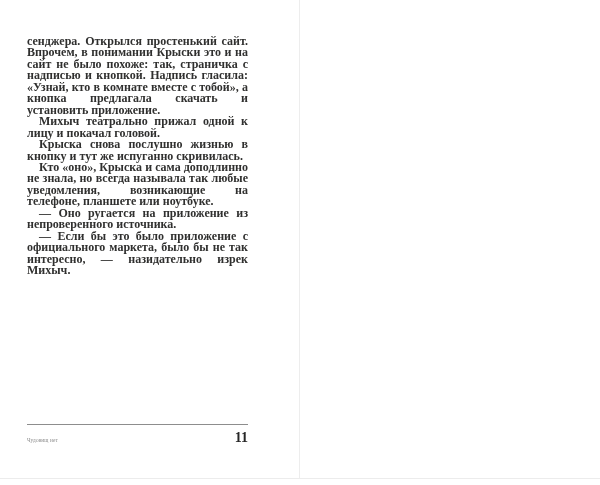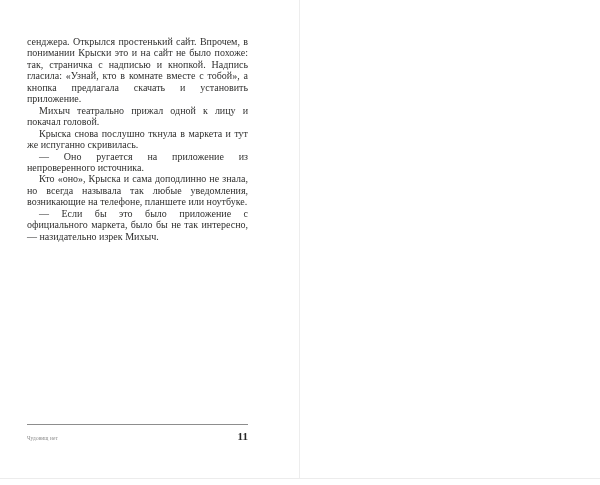--- a/index.html
+++ b/index.html
@@ -64,25 +64,26 @@
     height: 478px;
     box-sizing: border-box;
   }
   .page.left  { left: 0px;   padding: 0 53px 0 27px; }
   .page.right { left: 300px; padding: 0 27px 0 52px; }
 
   .body-text {
     position: absolute;
     top: 36px;
     width: 220px;
-    font-size: 10px;
+    font-size: 12px;
     line-height: 11.45px;
     text-align: justify;
     text-justify: inter-word;
     color: #30302f;
+    font-weight: bold;
     -webkit-font-smoothing: antialiased;
   }
   .page.left  .body-text { left: 27px; width: 221px; }
 
   .body-text p {
     margin: 0;
     text-indent: 12px;
   }
   .body-text p.cont {
     text-indent: 0;
@@ -107,43 +108,43 @@
     justify-content: space-between;
     margin-top: 5px;
   }
   .running-head {
     font-size: 5.3px;
     color: #8b8b8b;
     letter-spacing: 0.15px;
     white-space: nowrap;
   }
   .folio {
-    font-size: 11px;
+    font-size: 14px;
     font-weight: bold;
     color: #262626;
   }
 </style>
 </head>
 <body>
 
 <div id="spread">
 
   <div id="page-left-sheet"></div>
   <div id="page-right-sheet"></div>
   <div id="gutter"></div>
   <div id="page-bottom-edge"></div>
 
   <div class="page left">
 
     <div class="body-text">
       <p class="cont">сенджера. Открылся простенький сайт. Впрочем, в понимании Крыски это и на сайт не было похоже: так, страничка с надписью и кнопкой. Надпись гласила: «Узнай, кто в комнате вместе с тобой», а кнопка предлагала скачать и установить приложение.</p>
       <p>Михыч театрально прижал одной к лицу и покачал головой.</p>
-      <p>Крыска снова послушно ткнула в маркета и тут же испуганно скривилась.</p>
+      <p>Крыска снова послушно жизнью в кнопку и тут же испуганно скривилась.</p>
+      <p>Кто «оно», Крыска и сама доподлинно не знала, но всегда называла так любые уведомления, возникающие на телефоне, планшете или ноутбуке.</p>
       <p>— Оно ругается на приложение из непроверенного источника.</p>
-      <p>Кто «оно», Крыска и сама доподлинно не знала, но всегда называла так любые уведомления, возникающие на телефоне, планшете или ноутбуке.</p>
       <p>— Если бы это было приложение с официального маркета, было бы не так интересно, — назидательно изрек Михыч.</p>
     </div>
 
     <div class="footer">
       <div class="footer-rule"></div>
       <div class="footer-row">
         <span class="running-head">Чудовищ нет</span>
         <span class="folio">11</span>
       </div>
     </div>

